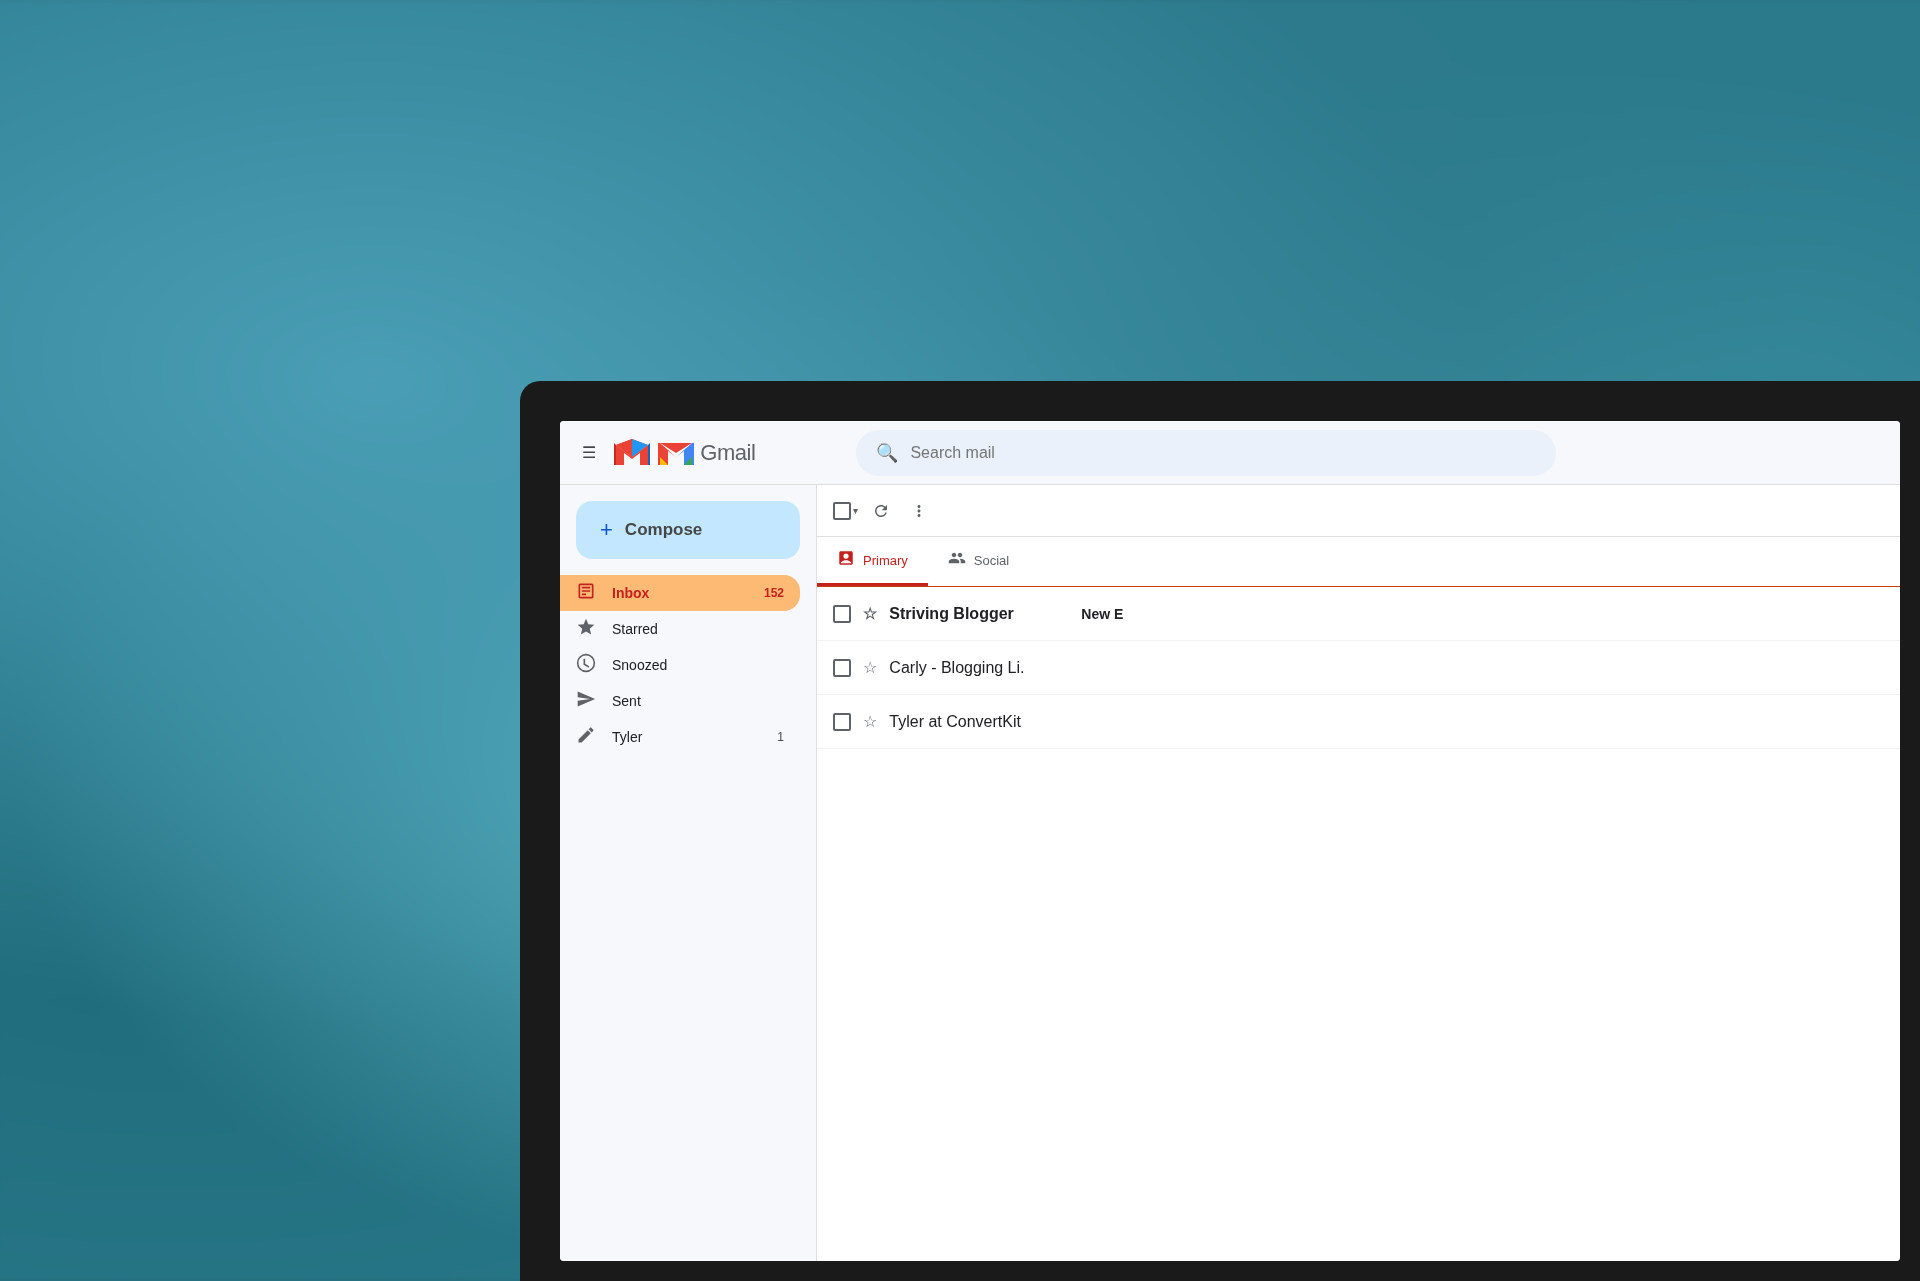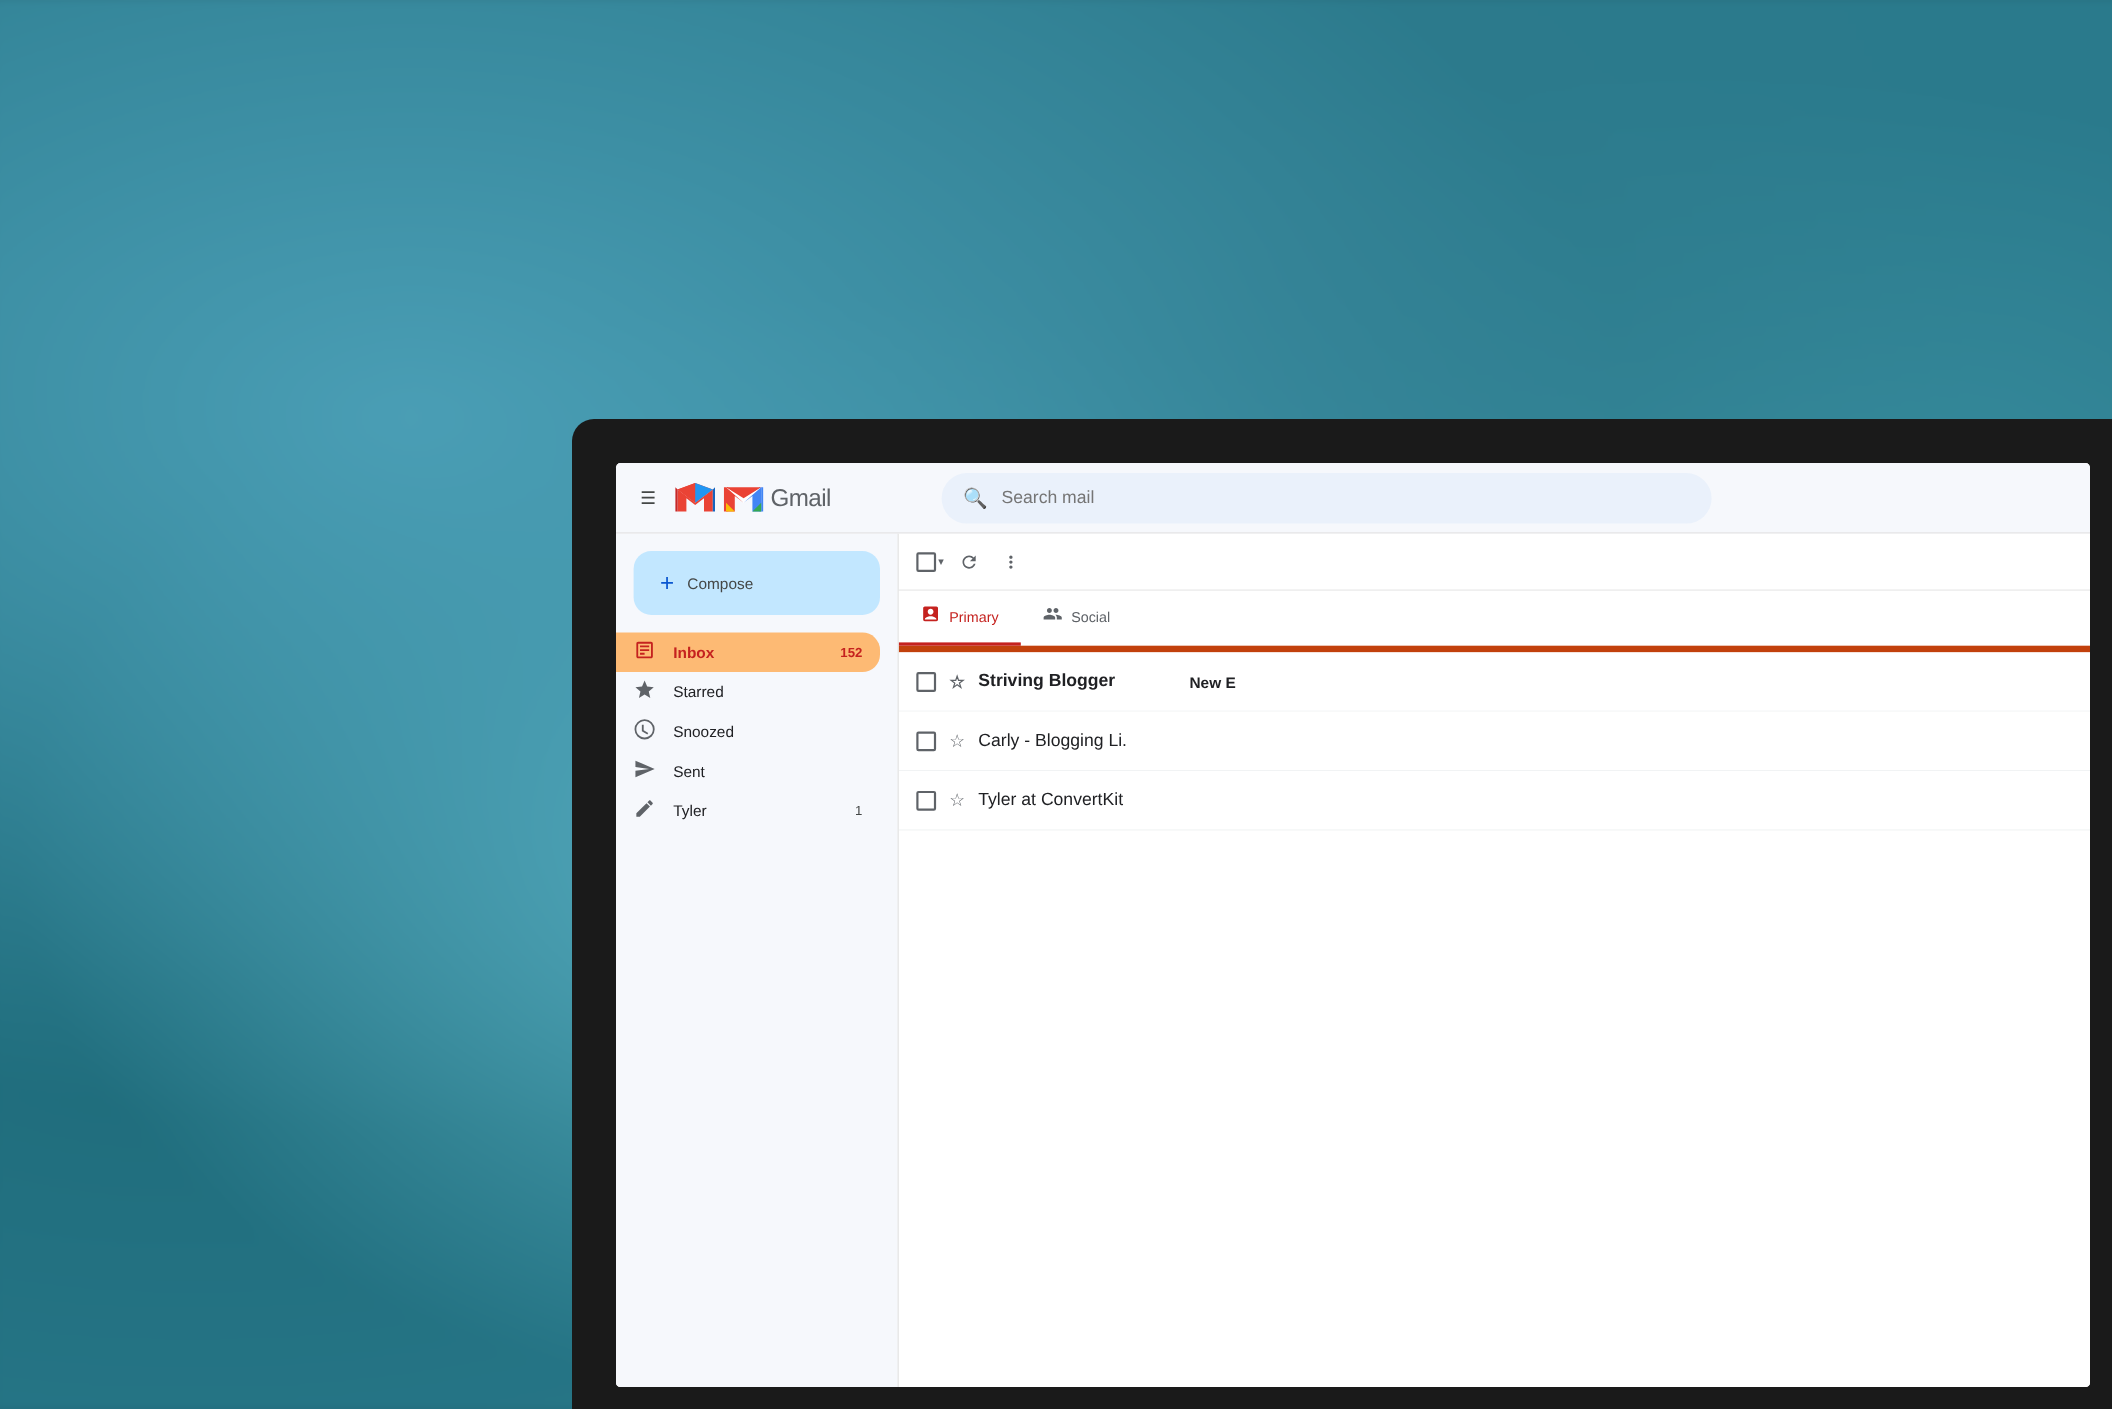--- a/index.html
+++ b/index.html
@@ -157,23 +157,23 @@
       width: calc(100% - 32px);
     }
 
     .compose-plus {
       font-size: 22px;
       color: #0b57d0;
       font-weight: 300;
     }
 
     .compose-label {
-      font-size: 14px;
+      font-size: 17px;
       color: #444746;
-      font-weight: 400;
+      font-weight: 700;
     }
 
     .nav-item {
       display: flex;
       align-items: center;
       padding: 4px 16px 4px 16px;
       height: 36px;
       cursor: pointer;
       border-radius: 0 16px 16px 0;
       gap: 16px;
@@ -267,21 +267,21 @@
 
     .dropdown-arrow {
       font-size: 10px;
       color: #5f6368;
     }
 
     
     .tabs-bar {
       display: flex;
       align-items: center;
-      border-bottom: 6px solid #c2410c;
+      border-bottom: 1px solid #c2410c;
       background: #fff;
     }
 
     .tab {
       display: flex;
       align-items: center;
       gap: 8px;
       padding: 12px 20px;
       cursor: pointer;
       color: #5f6368;

